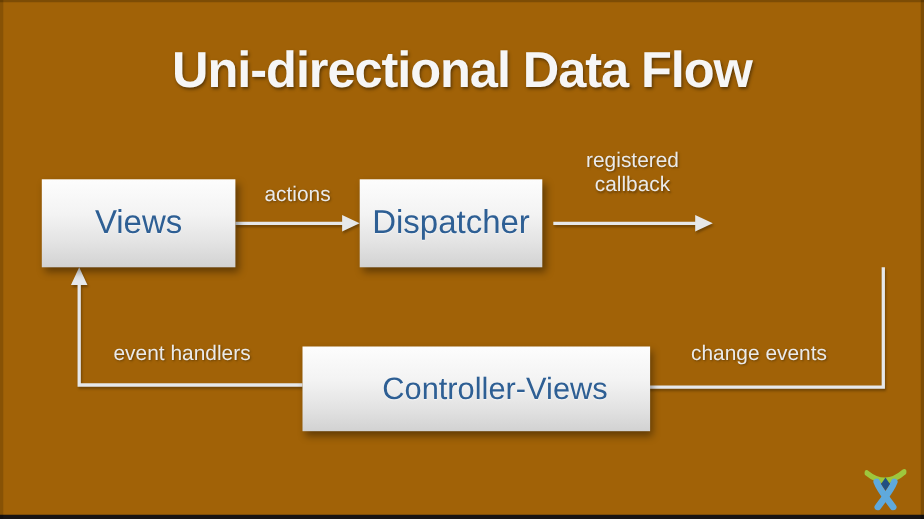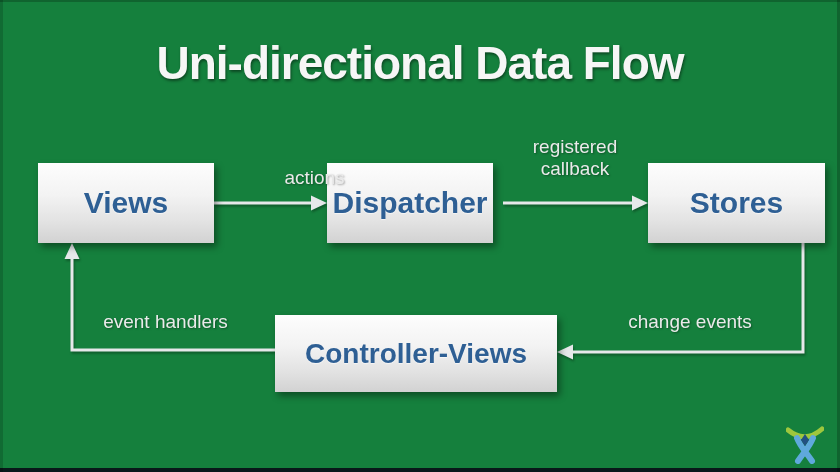--- a/index.html
+++ b/index.html
@@ -5,21 +5,21 @@
   html, body {
     margin: 0;
     padding: 0;
     background: #0d1522;
     font-family: "Liberation Sans", sans-serif;
   }
   .slide {
     position: relative;
     width: 840px;
     height: 472px;
-    background: #15803d;
+    background: #a16207;
     overflow: hidden;
   }
   .slide::after {
     content: "";
     position: absolute;
     inset: 0;
     pointer-events: none;
     box-shadow:
       inset 0 2px 0 rgba(0,0,0,0.22),
       inset 3px 0 0 rgba(0,0,0,0.16),
@@ -40,37 +40,37 @@
     margin: 0;
   }
   .node {
     position: absolute;
     background: linear-gradient(180deg, #fdfdfd 0%, #f3f3f3 40%, #e3e3e3 72%, #d2d2d2 100%);
     box-shadow: 3px 4px 7px rgba(0,0,0,0.40);
     display: flex;
     align-items: center;
     justify-content: center;
     color: #2e5f94;
-    font-weight: bold;
+    font-weight: normal;
     text-shadow: 0 1px 1px rgba(255,255,255,0.6);
   }
   .node-views      { left: 38px;  top: 163px; width: 176px; height: 80px; font-size: 30px; }
   .node-dispatcher { left: 327px; top: 163px; width: 166px; height: 80px; font-size: 30px; }
   .node-stores     { left: 648px; top: 163px; width: 177px; height: 80px; font-size: 30px; }
-  .node-controller { left: 275px; top: 315px; width: 282px; height: 77px; font-size: 28px; }
+  .node-controller { left: 275px; top: 315px; width: 282px; height: 77px; font-size: 28px; padding-left: 34px; }
 
   .edge-label {
     position: absolute;
     color: #eaeaea;
     font-size: 19px;
     line-height: 1.16;
     text-align: center;
     text-shadow: 1px 1px 2px rgba(0,0,0,0.35);
   }
-  .label-actions    { left: 214px; top: 167px; width: 113px; padding-left: 44px; }
+  .label-actions    { left: 214px; top: 167px; width: 113px; }
   .label-registered { left: 500px; top: 136px; width: 150px; }
   .label-change     { left: 585px; top: 311px; width: 210px; }
   .label-event      { left: 78px;  top: 311px; width: 175px; }
 
   .arrows {
     position: absolute;
     inset: 0;
     pointer-events: none;
   }
   .arrows path, .arrows line, .arrows polyline {
@@ -110,21 +110,20 @@
       <polygon points="557,352 573,344.5 573,359.5"></polygon>
     </g>
     <g>
       <polyline points="275,350 72,350 72,258"></polyline>
       <polygon points="72,243 64.5,259 79.5,259"></polygon>
     </g>
   </svg>
 
   <div class="node node-views">Views</div>
   <div class="node node-dispatcher">Dispatcher</div>
-  <div class="node node-stores">Stores</div>
   <div class="node node-controller">Controller-Views</div>
 
   <div class="edge-label label-actions">actions</div>
   <div class="edge-label label-change">change events</div>
   <div class="edge-label label-registered">registered callback</div>
   <div class="edge-label label-event">event handlers</div>
 
   <svg class="logo" viewBox="0 0 38 42">
     <path d="M2 8 Q19 22 36 7" stroke="#9ec73d" stroke-width="5" fill="none" stroke-linecap="round"></path>
     <path d="M11 16 C14 24 19 29 26 39" stroke="#5fa9dc" stroke-width="6" fill="none" stroke-linecap="round"></path>

